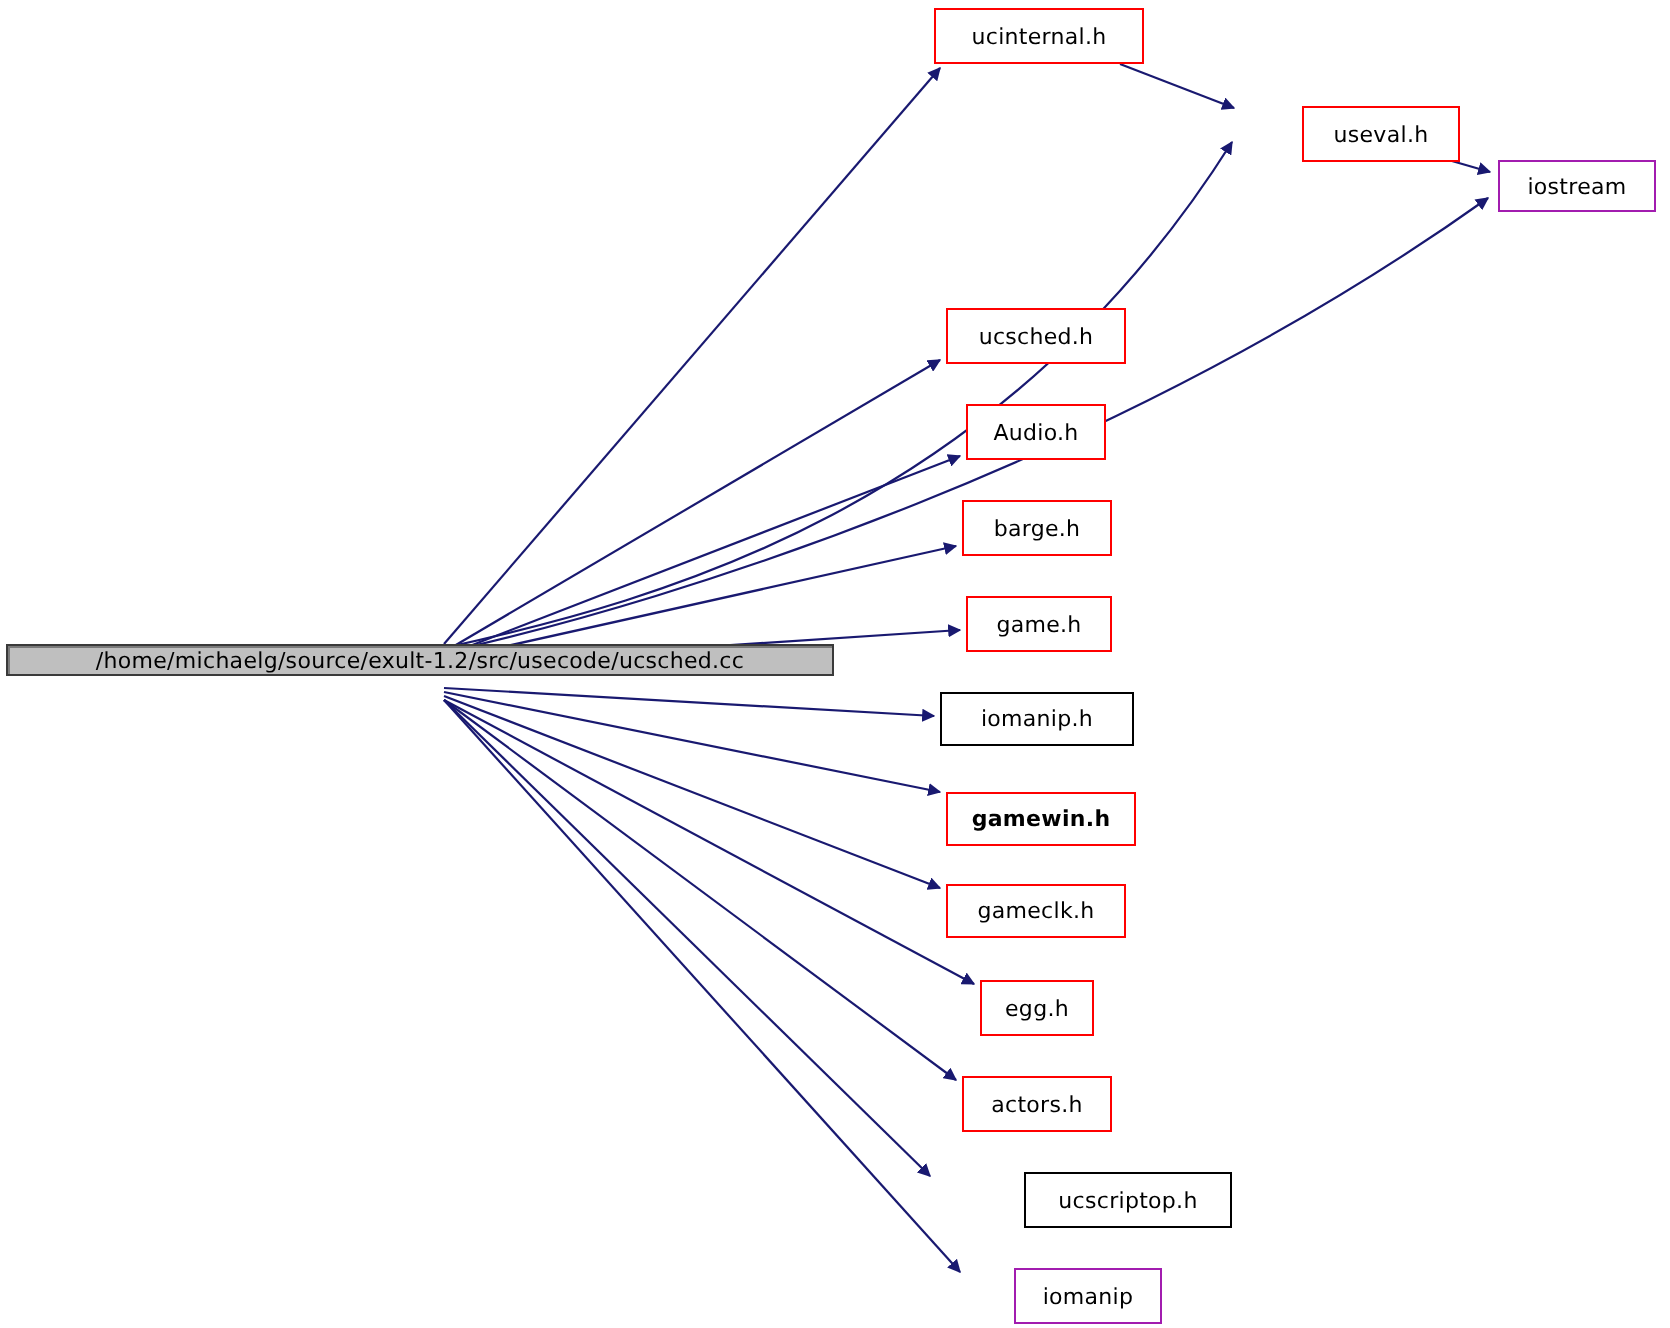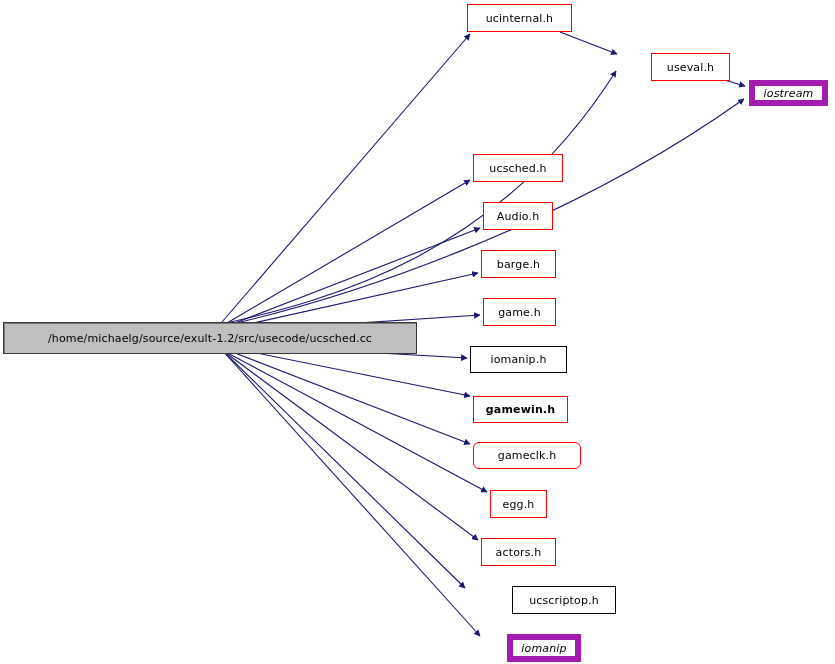--- a/index.html
+++ b/index.html
@@ -41,22 +41,21 @@
   }
   .node.root {
     background: #bfbfbf;
     border: 1px solid #3a3a3a;
     box-shadow: 1px 1px 0 #7a7a7a inset;
   }
   .node.red {
     border: 1px solid #ff0000;
   }
   .node.gray {
-    border: 6px solid #a21caf;
-    font-style: italic;
+    border: 1px solid #a21caf;
   }
   .node.black {
     border: 1px solid #000000;
   }
 </style>
 </head>
 <body>
 
 <div id="graph-root">
   <svg id="edge-layer" viewBox="0 0 835 664" width="835" height="664" xmlns="http://www.w3.org/2000/svg">
@@ -78,21 +77,21 @@
         <path d="M222,344 L467,358" fill="none" stroke="#191970" stroke-width="1.1" marker-end="url(#arrow)"></path>
         <path d="M222,346 L470,396" fill="none" stroke="#191970" stroke-width="1.1" marker-end="url(#arrow)"></path>
         <path d="M222,348 L470,444" fill="none" stroke="#191970" stroke-width="1.1" marker-end="url(#arrow)"></path>
         <path d="M222,350 L487,492" fill="none" stroke="#191970" stroke-width="1.1" marker-end="url(#arrow)"></path>
         <path d="M222,350 L478,540" fill="none" stroke="#191970" stroke-width="1.1" marker-end="url(#arrow)"></path>
         <path d="M222,350 L465,588" fill="none" stroke="#191970" stroke-width="1.1" marker-end="url(#arrow)"></path>
         <path d="M222,350 L480,636" fill="none" stroke="#191970" stroke-width="1.1" marker-end="url(#arrow)"></path>
       </g>
   </svg>
   <div id="nodes">
-      <div class="node root" style="left: 3px; top: 322px; width: 414px; height: 32px;">
+      <div class="node root" style="left: 3px; top: 322px; width: 414px; height: 16px;">
         <span>/home/michaelg/source/exult-1.2/src/usecode/ucsched.cc</span>
       </div>
       <div class="node red" style="left: 467px; top: 4px; width: 105px; height: 28px;">
         <span>ucinternal.h</span>
       </div>
       <div class="node red" style="left: 651px; top: 53px; width: 79px; height: 28px;">
         <span>useval.h</span>
       </div>
       <div class="node gray" style="left: 749px; top: 80px; width: 79px; height: 26px;">
         <span>iostream</span>
@@ -108,21 +107,21 @@
       </div>
       <div class="node red" style="left: 483px; top: 298px; width: 73px; height: 28px;">
         <span>game.h</span>
       </div>
       <div class="node black" style="left: 470px; top: 346px; width: 97px; height: 27px;">
         <span>iomanip.h</span>
       </div>
       <div class="node red" style="left: 473px; top: 396px; width: 95px; height: 27px; font-weight: bold;">
         <span>gamewin.h</span>
       </div>
-      <div class="node red" style="left: 473px; top: 442px; width: 108px; height: 27px; border-radius: 6px;">
+      <div class="node red" style="left: 473px; top: 442px; width: 90px; height: 27px;">
         <span>gameclk.h</span>
       </div>
       <div class="node red" style="left: 490px; top: 490px; width: 57px; height: 28px;">
         <span>egg.h</span>
       </div>
       <div class="node red" style="left: 481px; top: 538px; width: 75px; height: 28px;">
         <span>actors.h</span>
       </div>
       <div class="node black" style="left: 468px; top: 586px; width: 104px; height: 28px; margin-left: 44px;">
         <span>ucscriptop.h</span>

